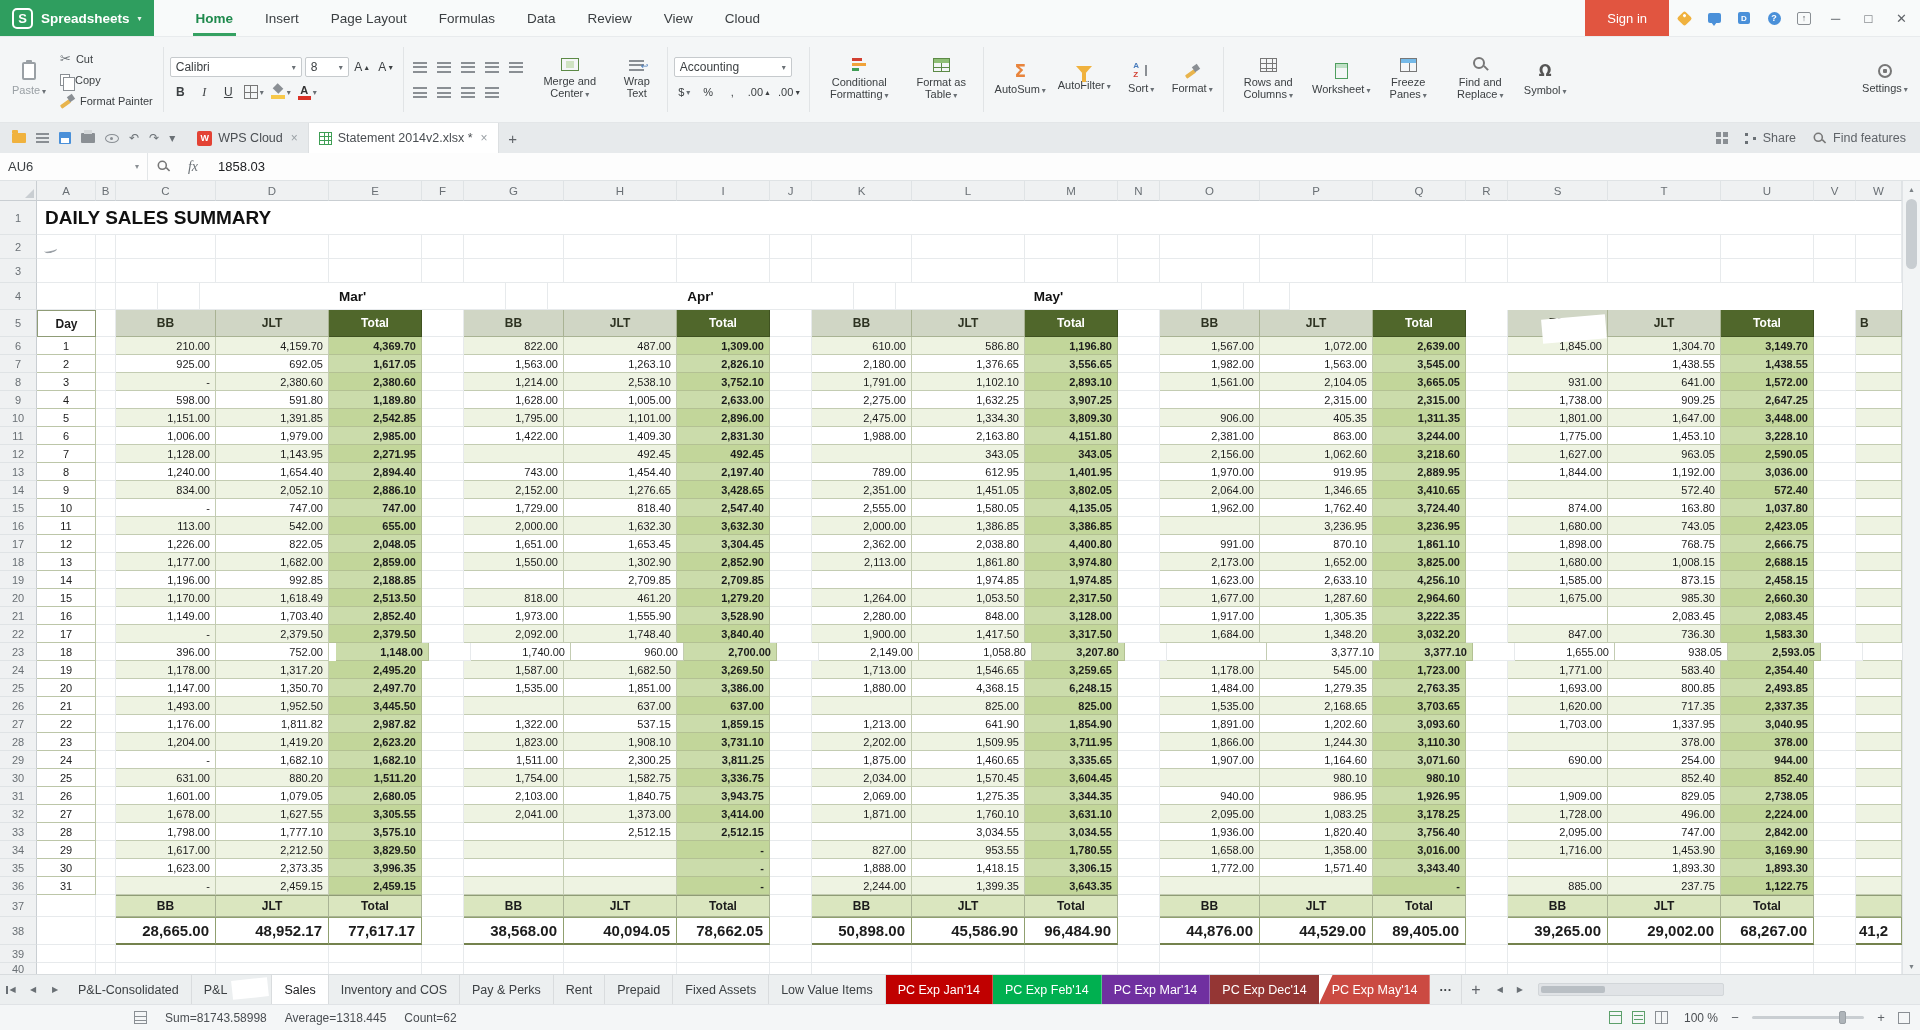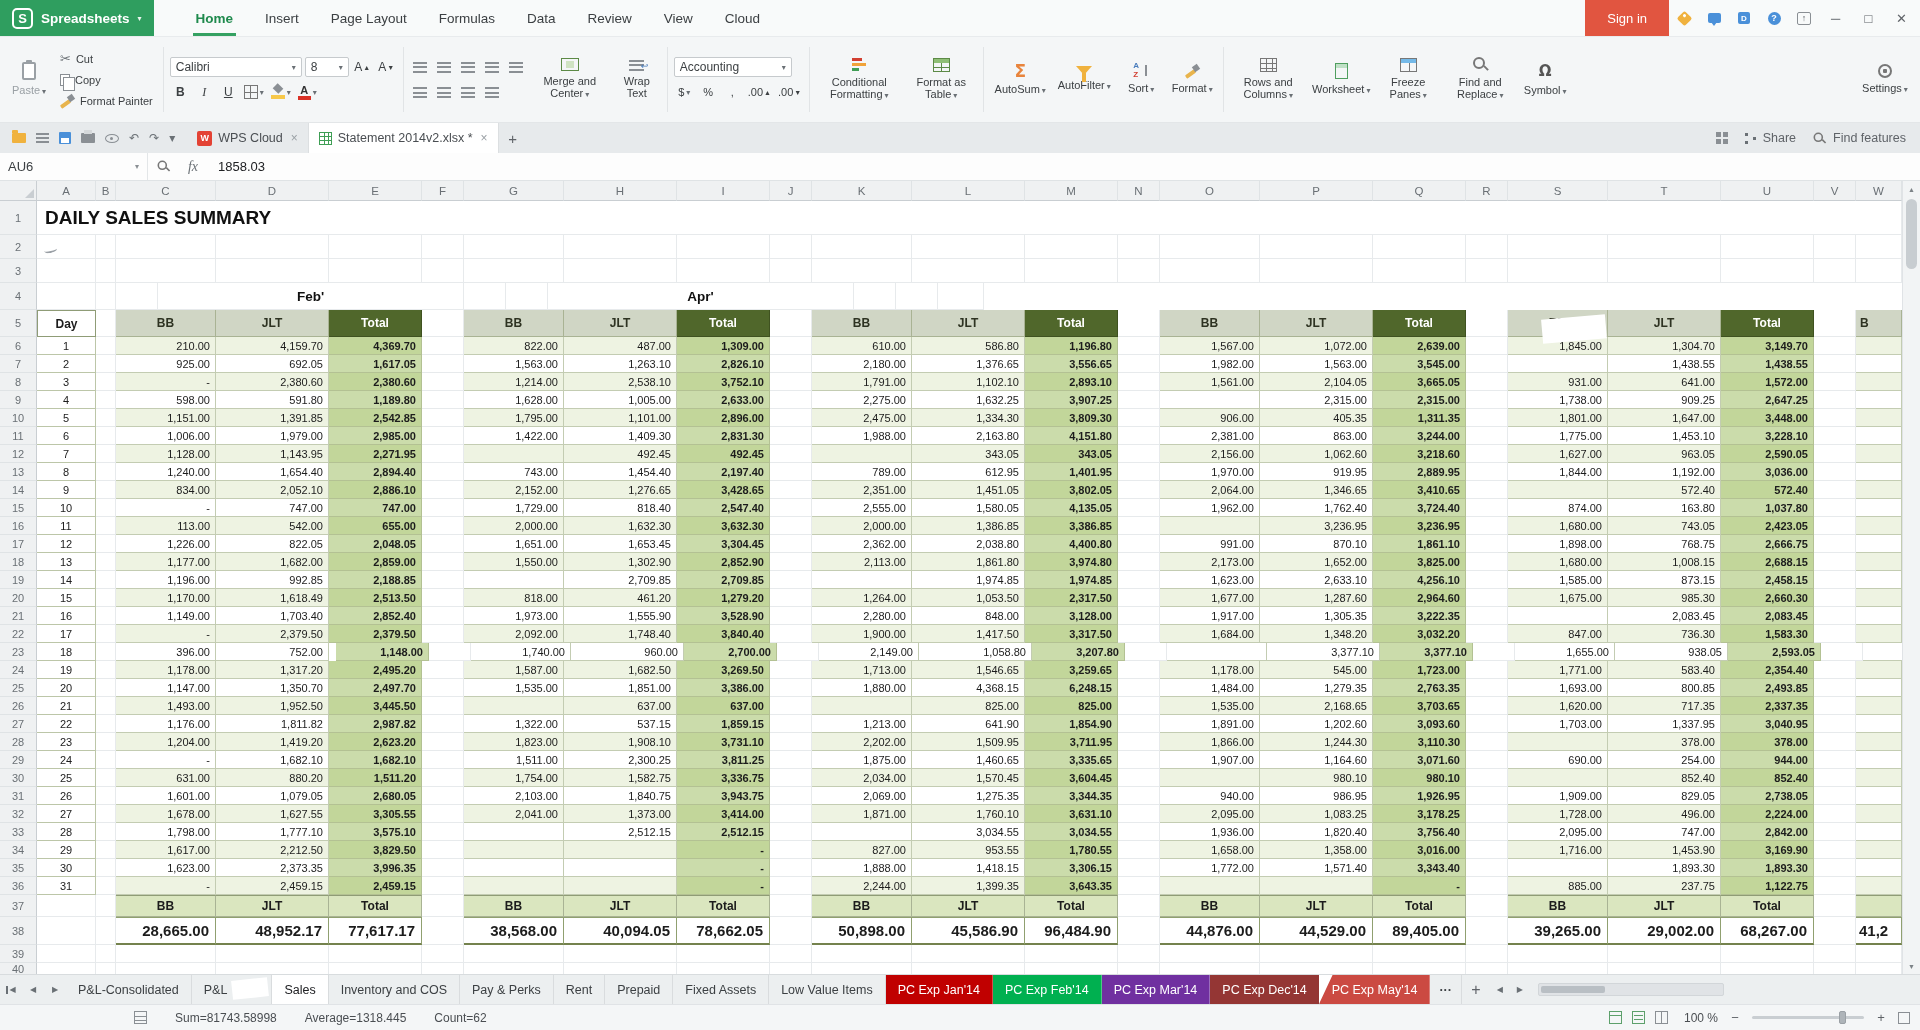--- a/index.html
+++ b/index.html
@@ -161,21 +161,21 @@
 .stab.obscured::after{content:"";position:absolute;right:3px;top:4px;width:36px;height:19px;background:#fff;transform:rotate(-6deg)}
 .stab.notch::before{content:"";position:absolute;left:-1px;top:-1px;width:0;height:0;border-bottom:30px solid transparent;border-left:14px solid #fff}
 .stab.more{font-weight:bold;padding:0 9px}
 .sadd{width:28px;display:flex;align-items:center;justify-content:center;font-size:16px;color:#5f6368}
 .snav2{width:20px;display:flex;align-items:center;justify-content:center;font-size:8px;color:#6a7075}
 .hscroll{width:186px;align-self:center;height:13px;background:#e0e3e6;border:1px solid #d2d6d9;border-radius:2px;margin:0 8px;position:relative}
 .hthumb{position:absolute;left:2px;top:2px;width:64px;height:7px;background:#b9bfc4;border-radius:2px}
 
 
 .statusbar{flex:0 0 26px;background:#f4f6f7;border-top:1px solid #e0e3e6;display:flex;align-items:center;font-size:12px;color:#4a4e52}
-.sbleft{display:flex;align-items:center;gap:28px;padding-left:134px}
+.sbleft{display:flex;align-items:center;gap:18px;padding-left:134px}
 .sbico{width:13px;height:13px;border:1px solid #8a8f94;background:linear-gradient(#8a8f94,#8a8f94) 0 4px/100% 1px no-repeat,linear-gradient(#8a8f94,#8a8f94) 0 8px/100% 1px no-repeat}
 .sbright{margin-left:auto;display:flex;align-items:center;gap:10px;padding-right:10px}
 .v1{width:13px;height:13px;border:1px solid #5da06b;background:linear-gradient(#5da06b,#5da06b) 0 3px/100% 1px no-repeat}
 .v2{width:13px;height:13px;border:1px solid #5da06b;background:linear-gradient(#5da06b,#5da06b) center 3px/9px 1px no-repeat,linear-gradient(#5da06b,#5da06b) center 7px/9px 1px no-repeat}
 .v3{width:13px;height:13px;border:1px solid #8a8f94;background:linear-gradient(#8a8f94,#8a8f94) center/1px 100% no-repeat}
 .zlabel{margin-left:6px}
 .zbtn{font-size:13px;color:#5f6368;width:14px;text-align:center}
 .ztrack{width:112px;height:3px;background:#c9ced2;border-radius:2px;position:relative}
 .zthumb{position:absolute;left:78%;top:-5px;width:7px;height:13px;background:#aeb4b9;border:1px solid #9aa0a5;border-radius:2px}
 .i-fit{width:12px;height:12px;border:1px solid #8a8f94}
@@ -551,25 +551,26 @@
           <div class="c" style="width: 113px;"></div>
           <div class="c" style="width: 93px;"></div>
           <div class="c" style="width: 42px;"></div>
           <div class="c" style="width: 46px;"></div>
         </div>
         <div class="g-row" style="height: 27px;">
           <div class="g-rh" style="width: 37px;">4</div>
           <div class="c" style="width: 59px;"></div>
           <div class="c" style="width: 20px;"></div>
           <div class="c" style="width: 42px;"></div>
-          <div class="c month" style="width: 306px;">Feb'</div>
-          <div class="c" style="width: 42px;"></div>
+          <div class="c" style="width: 42px;"></div>
+          <div class="c month" style="width: 306px;">Mar'</div>
           <div class="c" style="width: 42px;"></div>
           <div class="c month" style="width: 306px;">Apr'</div>
           <div class="c" style="width: 42px;"></div>
+          <div class="c month" style="width: 306px;">May'</div>
           <div class="c" style="width: 42px;"></div>
           <div class="c" style="width: 46px;"></div>
         </div>
         <div class="g-row" style="height: 27px;">
           <div class="g-rh" style="width: 37px;">5</div>
           <div class="c dayhdr" style="width: 59px;">Day</div>
           <div class="c" style="width: 20px;"></div>
           <div class="c subhdr" style="width: 100px;">BB</div>
           <div class="c subhdr" style="width: 113px;">JLT</div>
           <div class="c tothdr" style="width: 93px;">Total</div>

